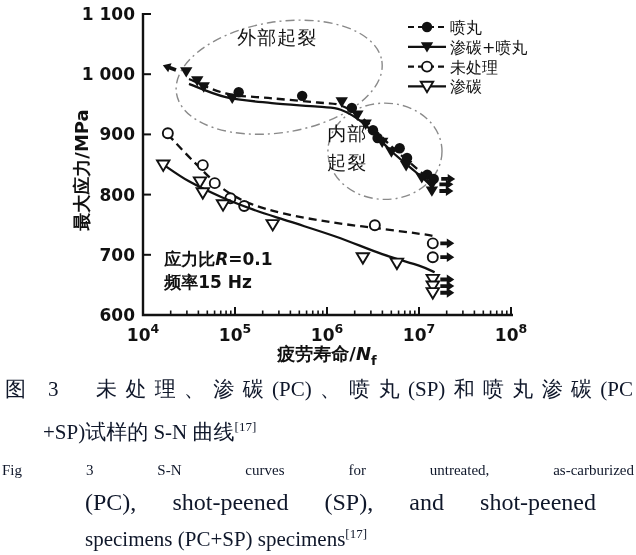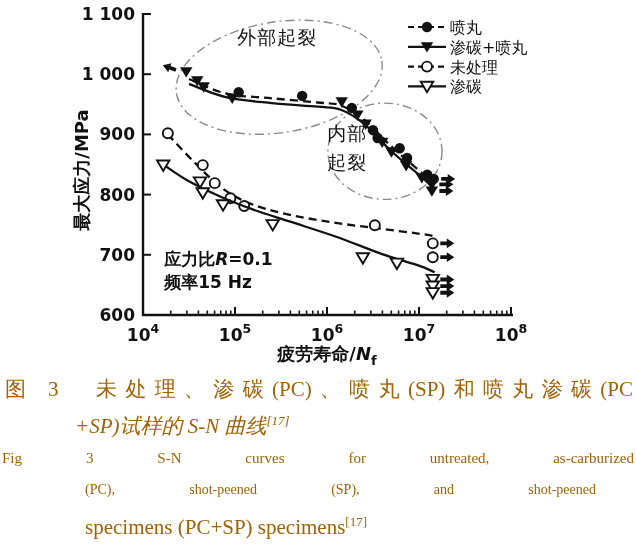--- a/index.html
+++ b/index.html
@@ -5,27 +5,27 @@
   html,body{margin:0;padding:0;background:#ffffff;}
   .page{position:relative;width:636px;height:551px;background:#fff;overflow:hidden;
         font-family:"Liberation Sans",sans-serif;color:#111;}
   svg text{fill:#111;}
   .tick{font:bold 17px "DejaVu Sans","Liberation Sans",sans-serif;}
   .axis-title{font:bold 18px "DejaVu Sans","Liberation Sans",sans-serif;}
   .legend-text{font:16px "DejaVu Sans","Liberation Sans",sans-serif;}
   .region-label{font:19px "Liberation Serif",serif;letter-spacing:1px;}
   .cond-text{font:bold 17px "DejaVu Sans","Liberation Sans",sans-serif;}
   .caption{position:absolute;left:0;top:374px;width:636px;
-           font-family:"Liberation Serif",serif;color:#a16207;}
+           font-family:"Liberation Serif",serif;color:#0f172a;}
   .zh-line1{font-size:21px;line-height:31px;padding:0 3px 0 5px;
             text-align:justify;text-align-last:justify;}
-  .zh-line2{font-size:21px;line-height:31px;padding-left:75px;font-style:italic;}
+  .zh-line2{font-size:21px;line-height:43px;padding-left:43px;}
   .en-line1{font-size:15px;line-height:32px;padding:0 2px;
             text-align:justify;text-align-last:justify;}
-  .en-line2{font-size:14px;line-height:32px;margin-left:85px;padding-right:40px;
+  .en-line2{font-size:24px;line-height:32px;margin-left:85px;padding-right:40px;
             text-align:justify;text-align-last:justify;}
   .en-line3{font-size:21px;line-height:32px;margin-left:85px;}
   sup{font-size:13px;}
 </style>
 </head>
 <body>
 
 <div class="page">
   <svg id="chart" width="636" height="372" viewBox="0 0 636 372" xmlns="http://www.w3.org/2000/svg">
       <g>

